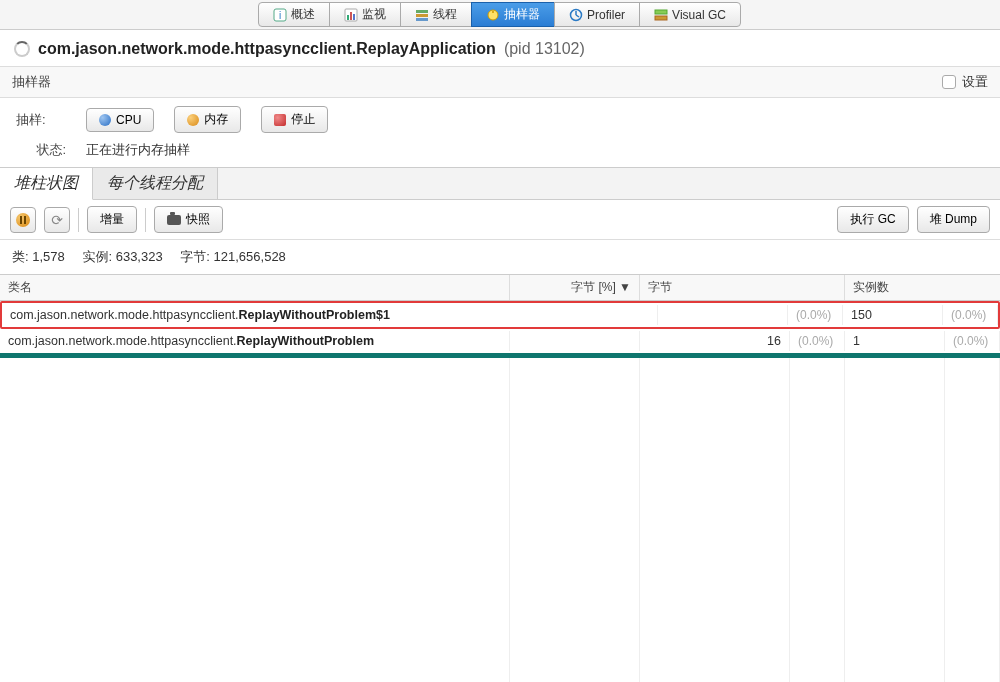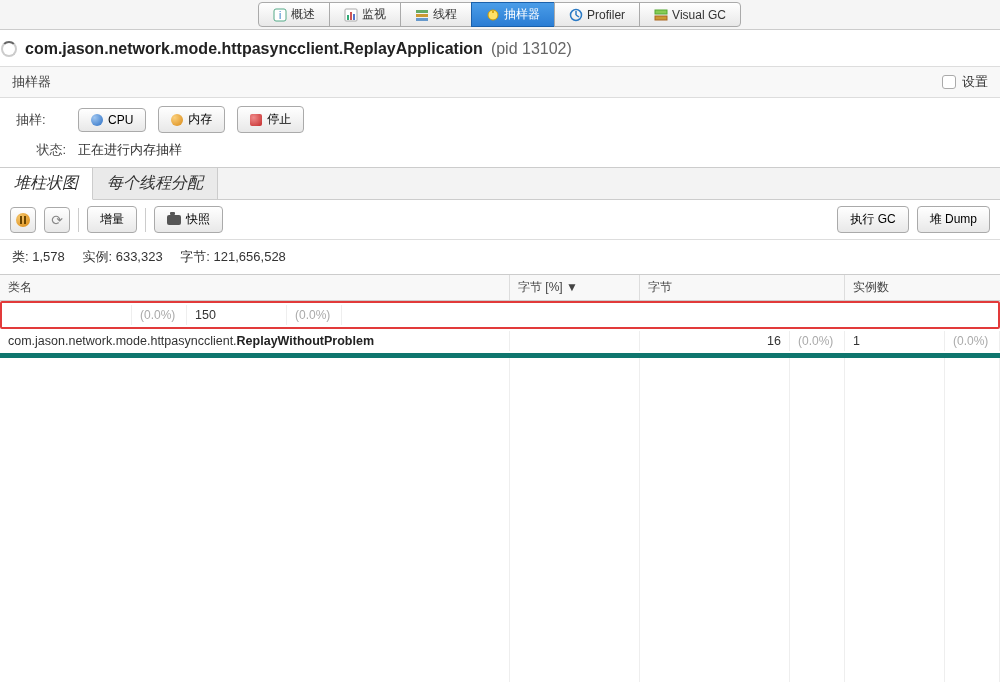--- a/index.html
+++ b/index.html
@@ -40,21 +40,21 @@
       color: #fff;
       border-color: #1a60aa;
     }
     .nav-tab .icon { display: inline-flex; }
     
     
     .title-bar {
       display: flex;
       align-items: center;
       gap: 8px;
-      padding: 10px 1px 8px;
+      padding: 10px 14px 8px;
       font-size: 16px;
     }
     .title-bar .spinner {
       width: 16px; height: 16px;
       border: 2px solid #ccc;
       border-top-color: #666;
       border-radius: 50%;
     }
     .title-text { font-weight: bold; color: #222; }
     .title-pid { color: #666; font-weight: normal; }
@@ -72,21 +72,21 @@
     .sub-header-left { font-size: 13px; color: #444; }
     .sub-header-right { display: flex; align-items: center; gap: 6px; font-size: 13px; }
     .checkbox {
       width: 14px; height: 14px; border: 1px solid #aaa; border-radius: 3px; background: #fff;
     }
     
     
     .control-row {
       display: flex;
       align-items: center;
-      gap: 12px;
+      gap: 20px;
       padding: 8px 16px;
     }
     .control-label { width: 50px; color: #444; }
     .btn {
       display: inline-flex;
       align-items: center;
       gap: 5px;
       padding: 4px 12px;
       border: 1px solid #aaa;
       border-radius: 4px;
@@ -162,21 +162,21 @@
       background: #f8f8f8;
       border-bottom: 1px solid #ccc;
       font-size: 12px;
       color: #444;
     }
     .col {
       padding: 4px 8px;
       border-right: 1px solid #ddd;
     }
     .col-name { flex: 1; }
-    .col-pct { width: 130px; text-align: left; }
+    .col-pct { width: 130px; text-align: right; }
     .col-bytes { width: 150px; text-align: right; padding-right: 12px; }
     .col-bytes-pct { width: 55px; text-align: left; color: #999; }
     .col-count { width: 100px; text-align: left; padding-right: 12px; }
     .col-count-pct { width: 55px; text-align: left; color: #999; border-right: none; }
     
     .table-body .row {
       display: flex;
       font-size: 12.5px;
       padding: 2px 0;
       border-bottom: 5px solid #0f766e;
@@ -327,20 +327,23 @@
 
 <div class="table-wrap">
   <div class="table-header">
     <div class="col col-name">类名</div>
     <div class="col col-pct">字节 [%] ▼</div>
     <div class="col col-bytes" style="width:205px; text-align:left;">字节</div>
     <div class="col col-count" style="width:155px; text-align:left; border-right:none;">实例数</div>
   </div>
   <div class="table-body">
     <div class="row highlighted">
+      <div class="col col-name">
+        <span class="class-prefix">com.jason.network.mode.httpasyncclient.</span><span class="class-bold">ReplayWithoutProblem$1</span>
+      </div>
       <div class="col col-pct"></div>
       <div class="col col-bytes-pct">(0.0%)</div>
       <div class="col col-count">150</div>
       <div class="col col-count-pct">(0.0%)</div>
     </div>
     <div class="row">
       <div class="col col-name">
         <span class="class-prefix">com.jason.network.mode.httpasyncclient.</span><span class="class-bold">ReplayWithoutProblem</span>
       </div>
       <div class="col col-pct"></div>

